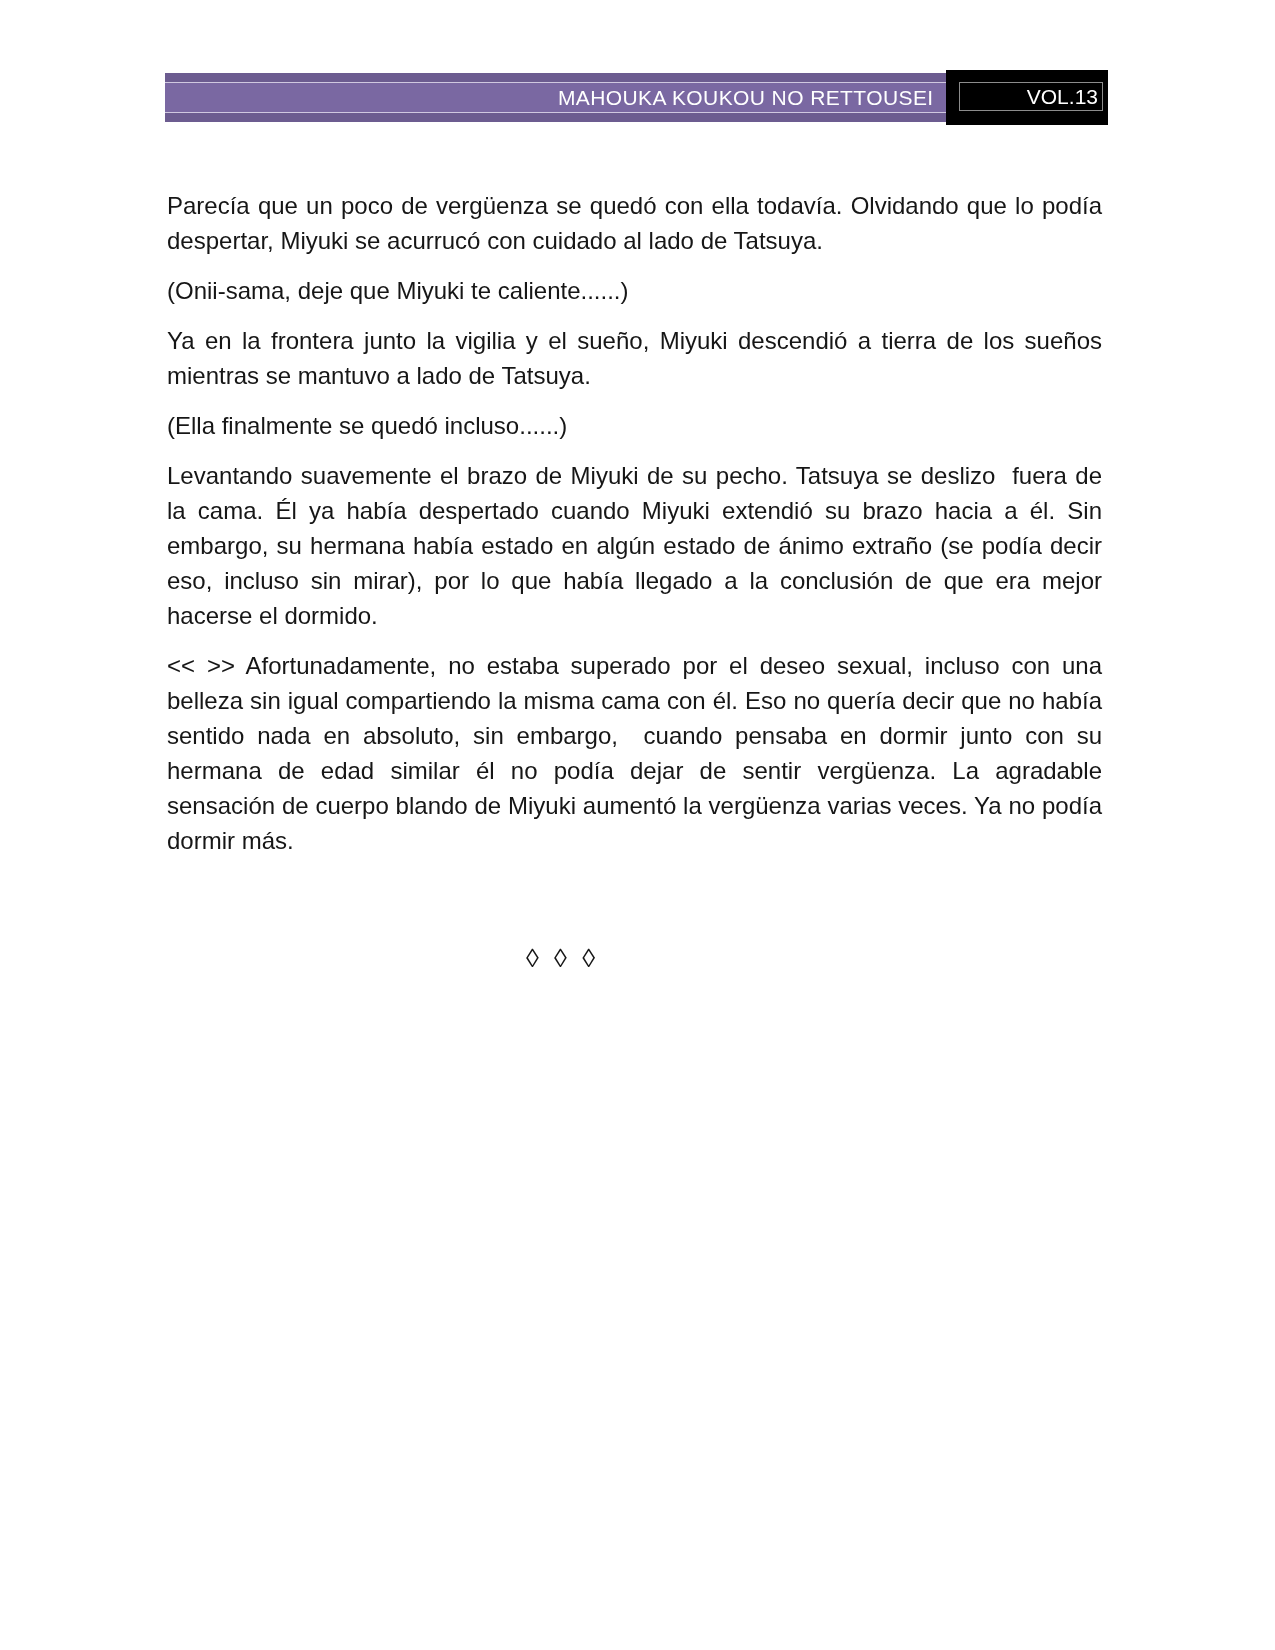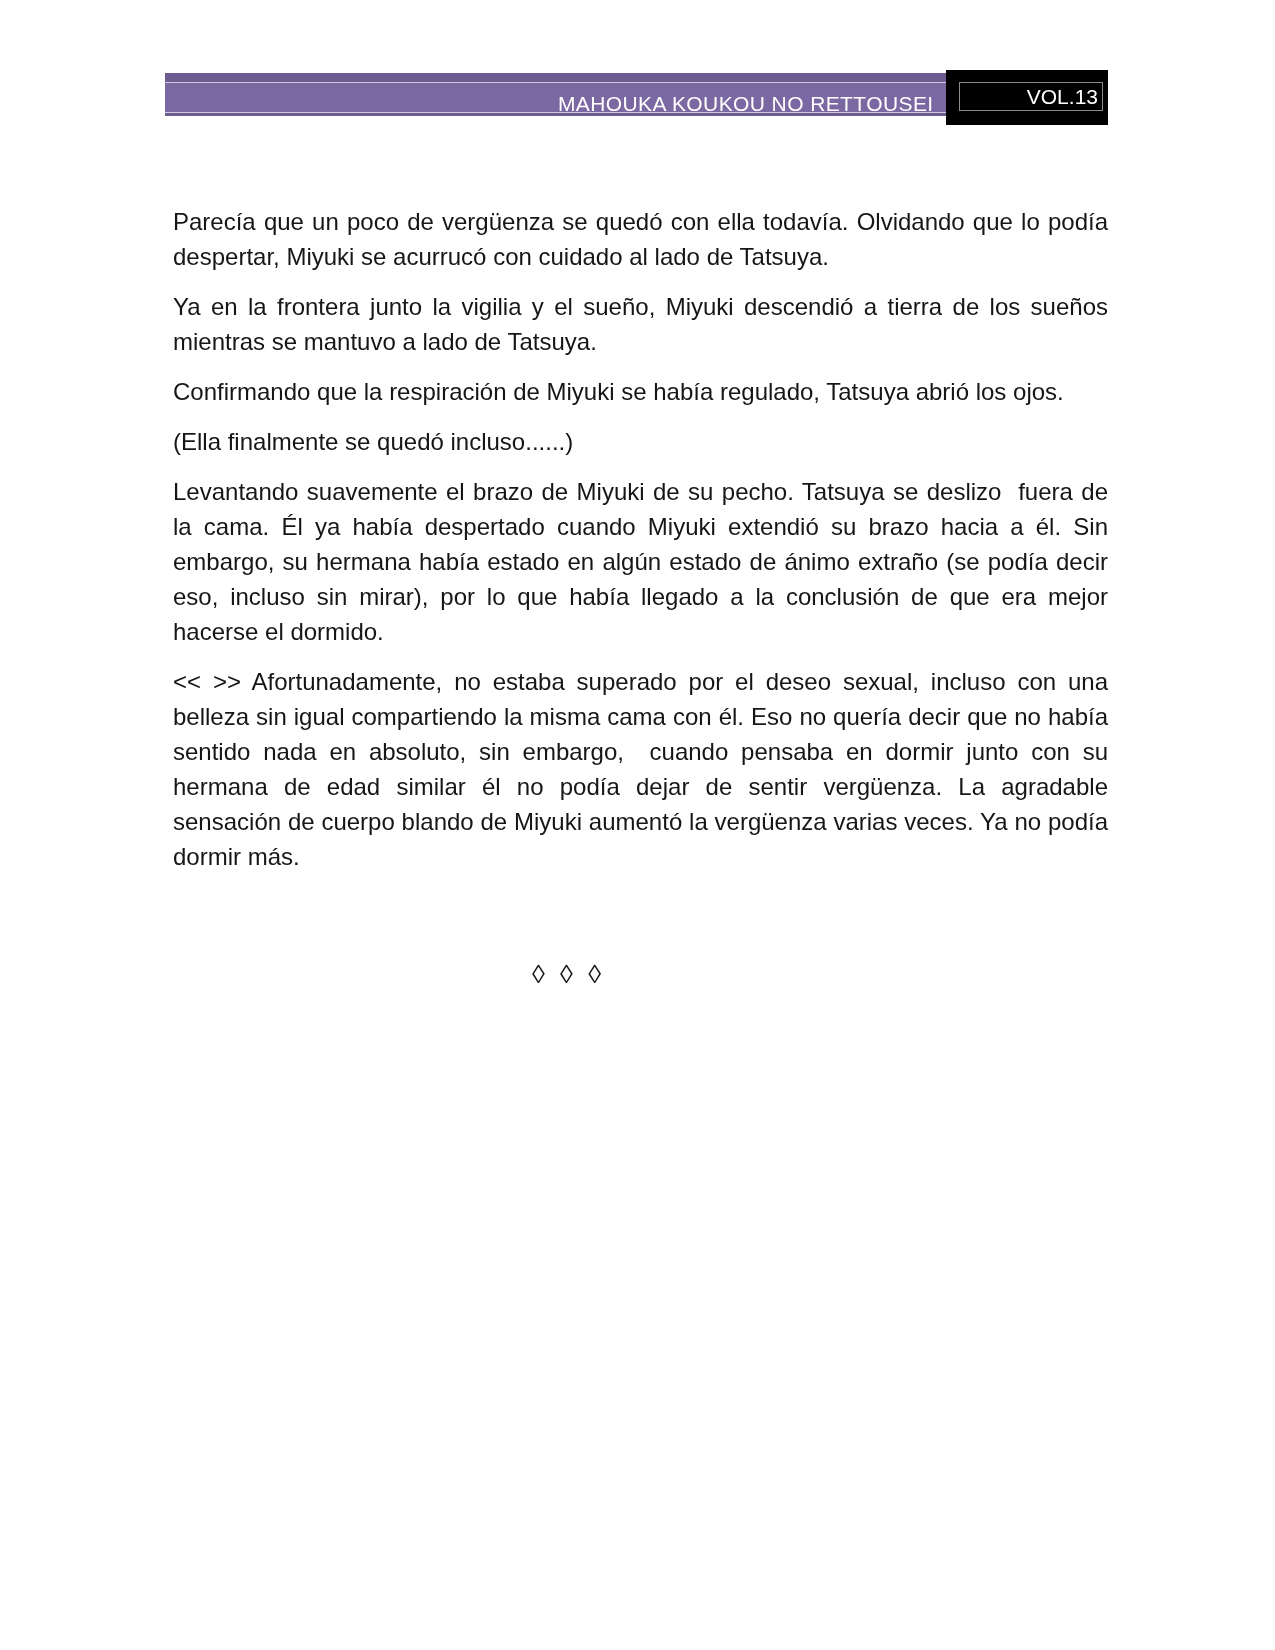--- a/index.html
+++ b/index.html
@@ -20,32 +20,32 @@
   .header-bar {
     position: absolute;
     left: 165px;
     top: 73px;
     width: 943px;
     height: 49px;
     display: flex;
   }
   .header-purple {
     width: 802px;
-    height: 43px;
+    height: 49px;
     box-sizing: border-box;
     background: linear-gradient(
       to bottom,
       var(--bar-purple-dark) 0px, var(--bar-purple-dark) 9px,
       var(--bar-hairline) 9px,  var(--bar-hairline) 10px,
       var(--bar-purple) 10px,   var(--bar-purple) 39px,
       var(--bar-hairline) 39px, var(--bar-hairline) 40px,
       var(--bar-purple-dark) 40px, var(--bar-purple-dark) 49px
     );
     display: flex;
-    align-items: flex-end;
+    align-items: center;
     justify-content: flex-end;
     padding-right: 12px;
   }
   .header-title {
     color: var(--header-text);
     font-size: 21px;
     letter-spacing: 0.4px;
     white-space: nowrap;
   }
   .volume-box {
@@ -69,24 +69,23 @@
   }
   .volume-label {
     color: var(--header-text);
     font-size: 21px;
     white-space: nowrap;
   }
 
   
   .content {
     position: absolute;
-    left: 173px;
+    left: 167px;
     top: 188px;
     width: 935px;
-    margin-top: 16px;
   }
   .para {
     margin: 0 0 15px 0;
     font-size: 24px;
     line-height: 35px;
     color: var(--body-text);
     text-align: justify;
     text-align-last: left;
     white-space: pre-wrap;
   }
@@ -110,22 +109,22 @@
     </div>
     <div class="volume-box">
       <div class="volume-inner">
         <span class="volume-label">VOL.13</span>
       </div>
     </div>
   </div>
 
   <div class="content">
     <p class="para">Parecía que un poco de vergüenza se quedó con ella todavía. Olvidando que lo podía despertar, Miyuki se acurrucó con cuidado al lado de Tatsuya.</p>
+    <p class="para">(Onii-sama, deje que Miyuki te caliente......)</p>
     <p class="para">Ya en la frontera junto la vigilia y el sueño, Miyuki descendió a tierra de los sueños mientras se mantuvo a lado de Tatsuya.</p>
-    <p class="para">Confirmando que la respiración de Miyuki se había regulado, Tatsuya abrió los ojos.</p>
     <p class="para">(Ella finalmente se quedó incluso......)</p>
     <p class="para">Levantando suavemente el brazo de Miyuki de su pecho. Tatsuya se deslizo  fuera de la cama. Él ya había despertado cuando Miyuki extendió su brazo hacia a él. Sin embargo, su hermana había estado en algún estado de ánimo extraño (se podía decir eso, incluso sin mirar), por lo que había llegado a la conclusión de que era mejor hacerse el dormido.</p>
     <p class="para">&lt;&lt; &gt;&gt; Afortunadamente, no estaba superado por el deseo sexual, incluso con una belleza sin igual compartiendo la misma cama con él. Eso no quería decir que no había sentido nada en absoluto, sin embargo,  cuando pensaba en dormir junto con su hermana de edad similar él no podía dejar de sentir vergüenza. La agradable sensación de cuerpo blando de Miyuki aumentó la vergüenza varias veces. Ya no podía dormir más.</p>
 
     <div class="separator">◊ ◊ ◊</div>
   </div>
 
 </div>
 
 </body></html>

